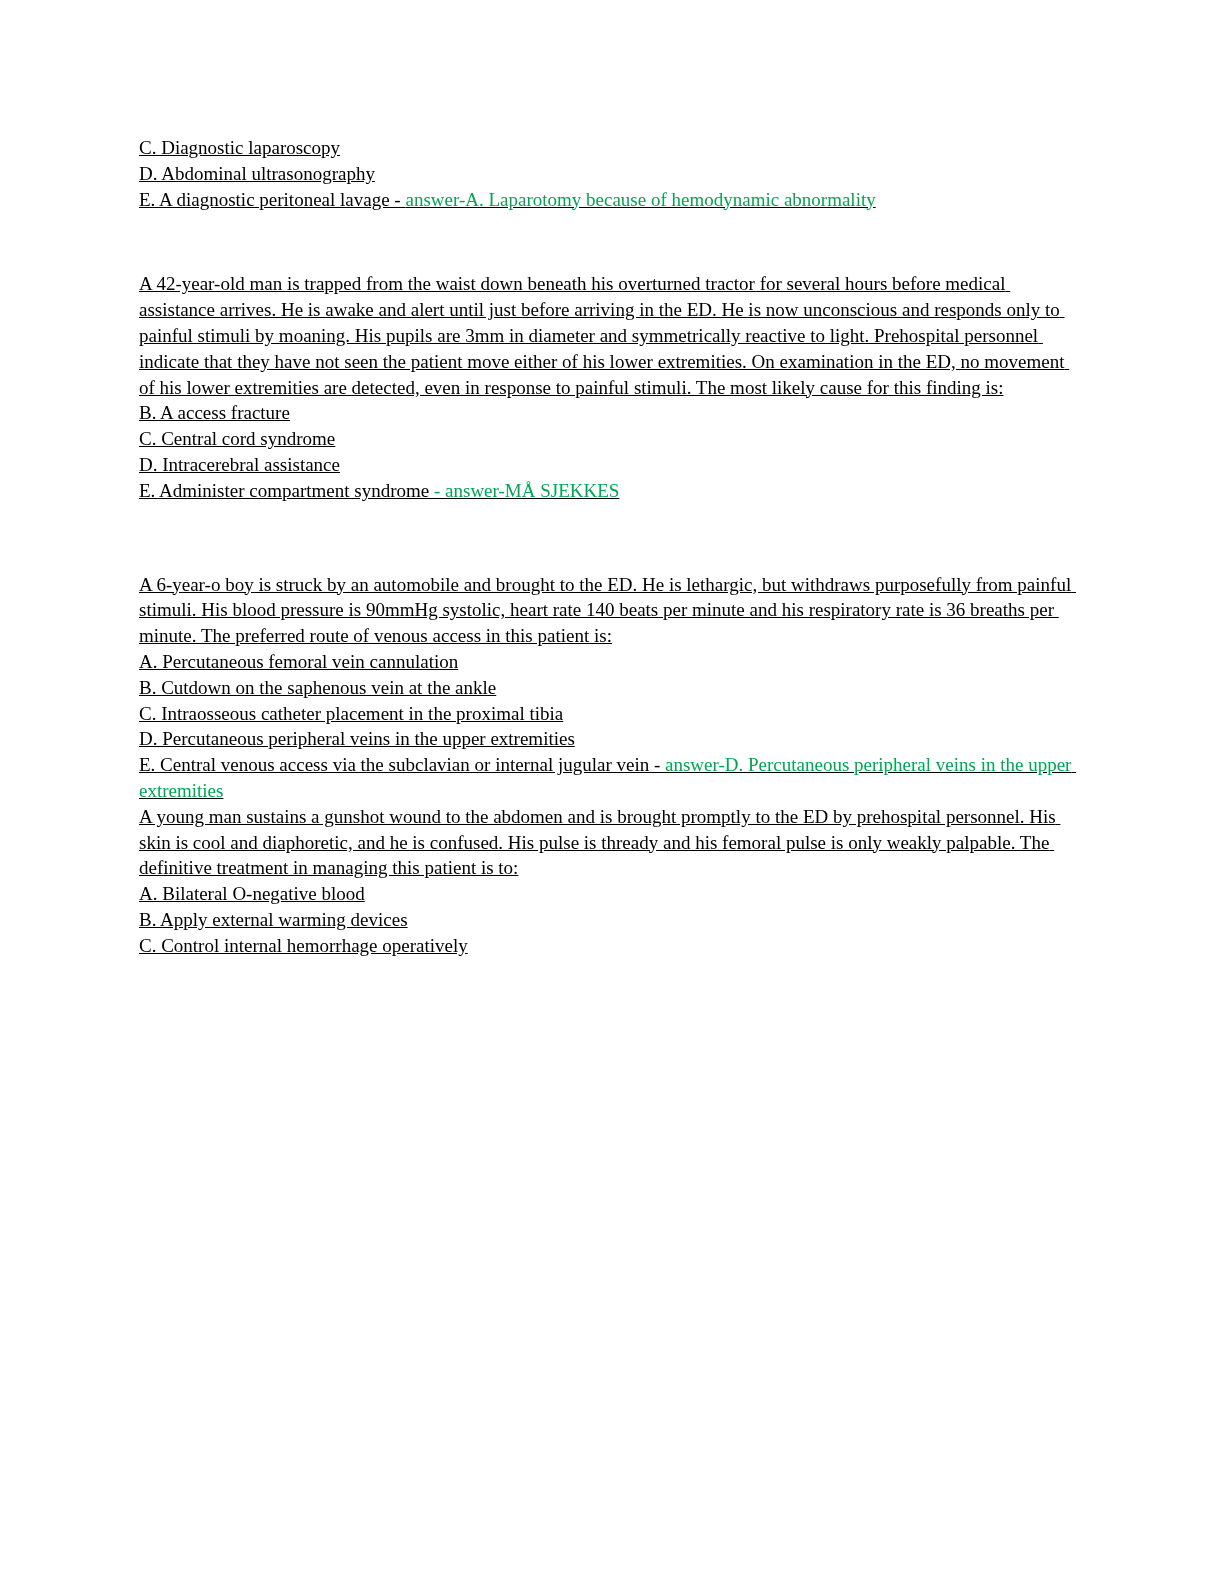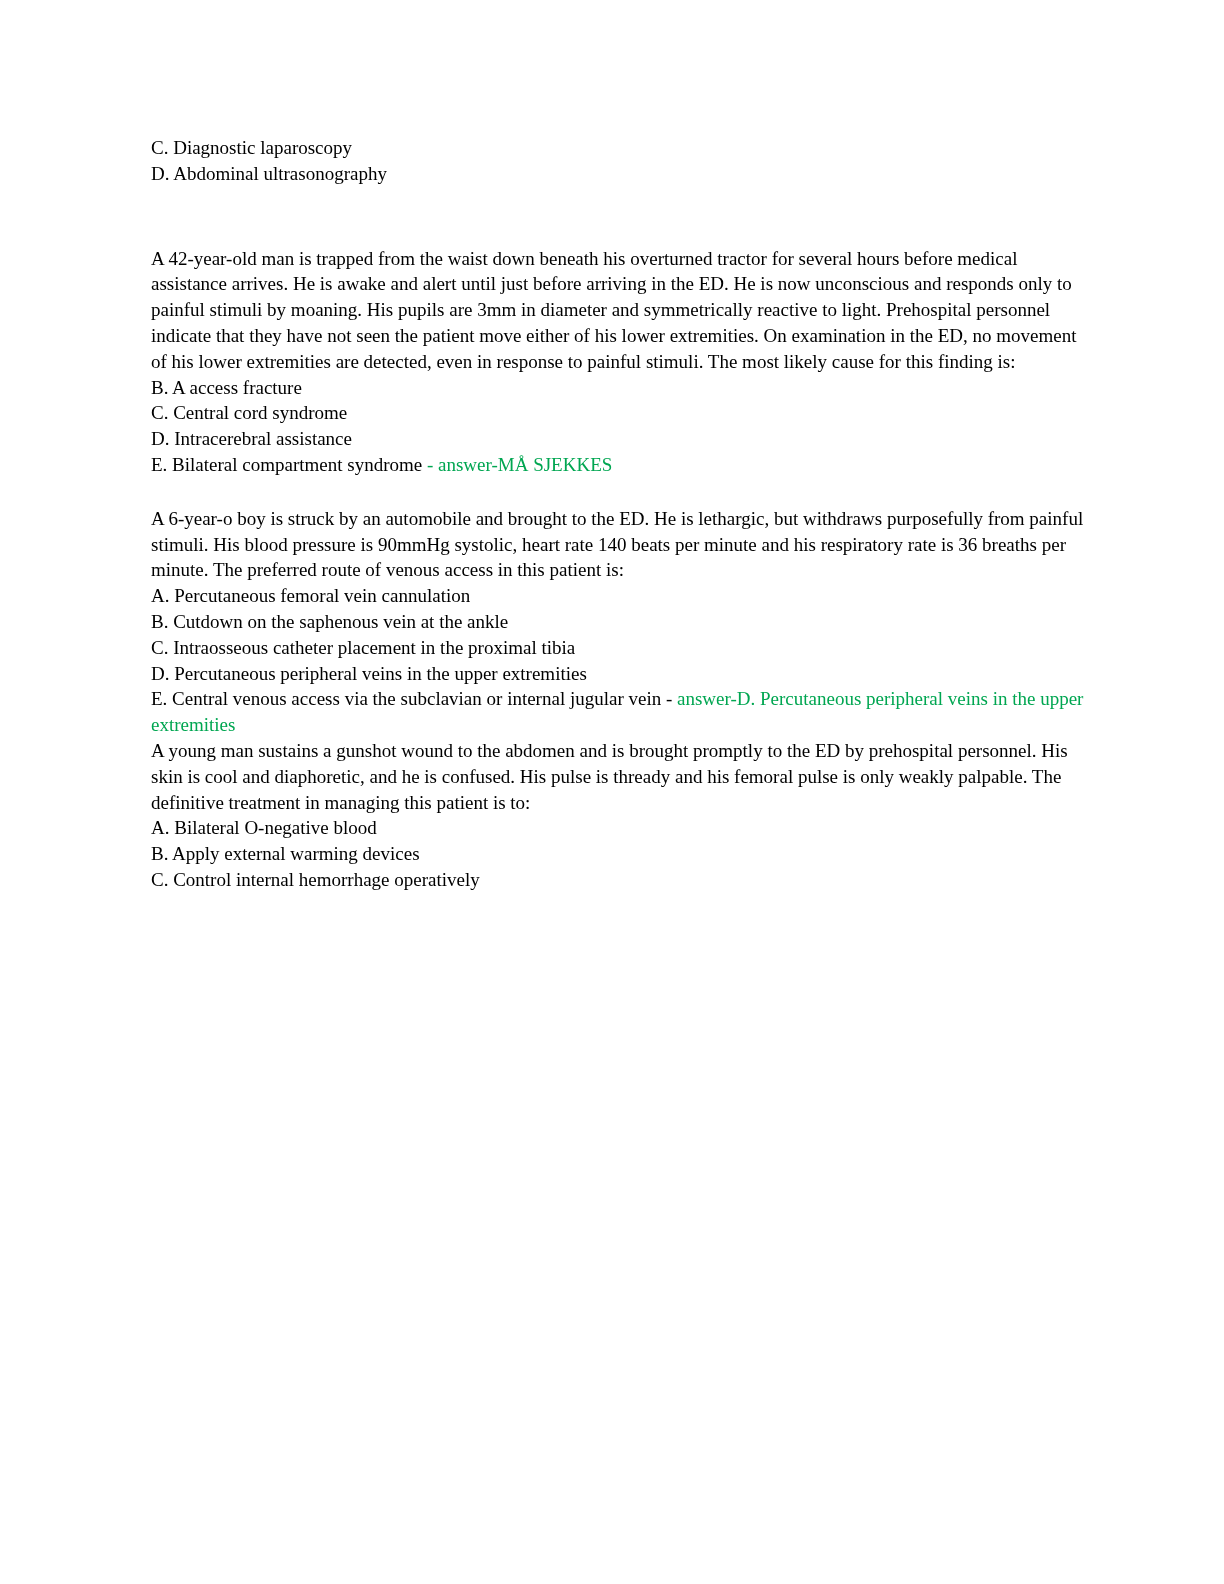--- a/index.html
+++ b/index.html
@@ -16,56 +16,58 @@
   .page {
     position: absolute;
     left: 0;
     top: 0;
     width: 1224px;
     height: 1584px;
     background: #ffffff;
   }
   .content {
     position: absolute;
-    left: 151px;
+    left: 139px;
     top: 135px;
     width: 940px;
     font-family: "Liberation Serif", serif;
     font-size: 19px;
     line-height: 25.8px;
     color: #000000;
     text-align: left;
+    text-decoration: underline;
   }
   .question { margin: 0; }
   .question.q1 { margin-bottom: 59px; }
-  .question.q2 { margin-bottom: 28px; }
+  .question.q2 { margin-bottom: 68px; }
   .question.q3 { }
   .question.q4 { margin-bottom: 0; }
   .stem { white-space: pre-wrap; }
   .option { white-space: pre-wrap; }
   .answer-text { color: var(--answer-color, #00a651); }
   .stem:empty, .answer-text:empty { display: none; }
 </style>
 </head>
 <body style="background: rgb(255, 255, 255);">
 
 <div class="page">
   <div class="content">
 
     <div class="question q1">
       <div class="option"><span>C. Diagnostic laparoscopy</span></div>
       <div class="option"><span>D. Abdominal ultrasonography</span></div>
+      <div class="option"><span>E. A diagnostic peritoneal lavage - </span><span class="answer-text">answer-A. Laparotomy because of hemodynamic abnormality</span></div>
     </div>
 
     <div class="question q2">
       <div class="stem">A 42-year-old man is trapped from the waist down beneath his overturned tractor for several hours before medical assistance arrives. He is awake and alert until just before arriving in the ED. He is now unconscious and responds only to painful stimuli by moaning. His pupils are 3mm in diameter and symmetrically reactive to light. Prehospital personnel indicate that they have not seen the patient move either of his lower extremities. On examination in the ED, no movement of his lower extremities are detected, even in response to painful stimuli. The most likely cause for this finding is:</div>
       <div class="option"><span>B. A access fracture</span></div>
       <div class="option"><span>C. Central cord syndrome</span></div>
       <div class="option"><span>D. Intracerebral assistance</span></div>
-      <div class="option"><span>E. Bilateral compartment syndrome </span><span class="answer-text">- answer-MÅ SJEKKES</span></div>
+      <div class="option"><span>E. Administer compartment syndrome </span><span class="answer-text">- answer-MÅ SJEKKES</span></div>
     </div>
 
     <div class="question q3">
       <div class="stem">A 6-year-o boy is struck by an automobile and brought to the ED. He is lethargic, but withdraws purposefully from painful stimuli. His blood pressure is 90mmHg systolic, heart rate 140 beats per minute and his respiratory rate is 36 breaths per minute. The preferred route of venous access in this patient is:</div>
       <div class="option"><span>A. Percutaneous femoral vein cannulation</span></div>
       <div class="option"><span>B. Cutdown on the saphenous vein at the ankle</span></div>
       <div class="option"><span>C. Intraosseous catheter placement in the proximal tibia</span></div>
       <div class="option"><span>D. Percutaneous peripheral veins in the upper extremities</span></div>
       <div class="option"><span>E. Central venous access via the subclavian or internal jugular vein - </span><span class="answer-text">answer-D. Percutaneous peripheral veins in the upper extremities</span></div>
     </div>

